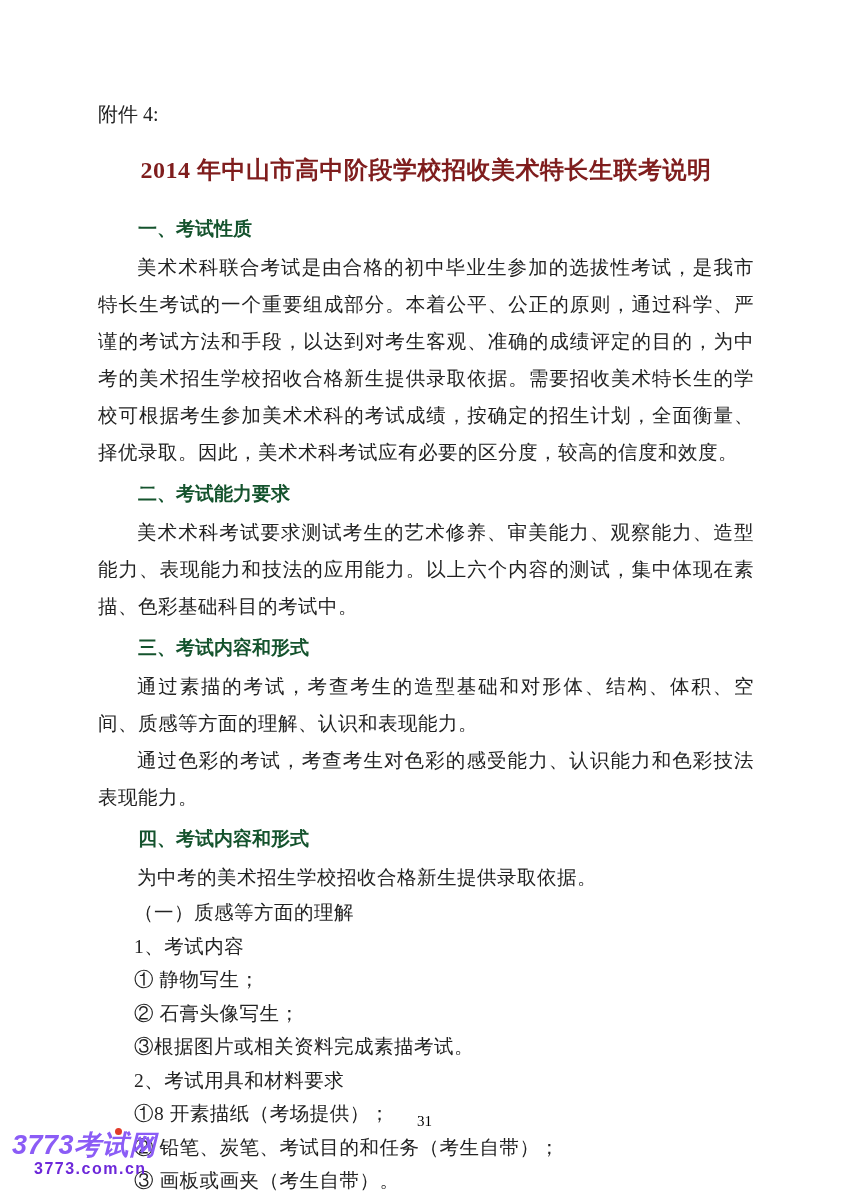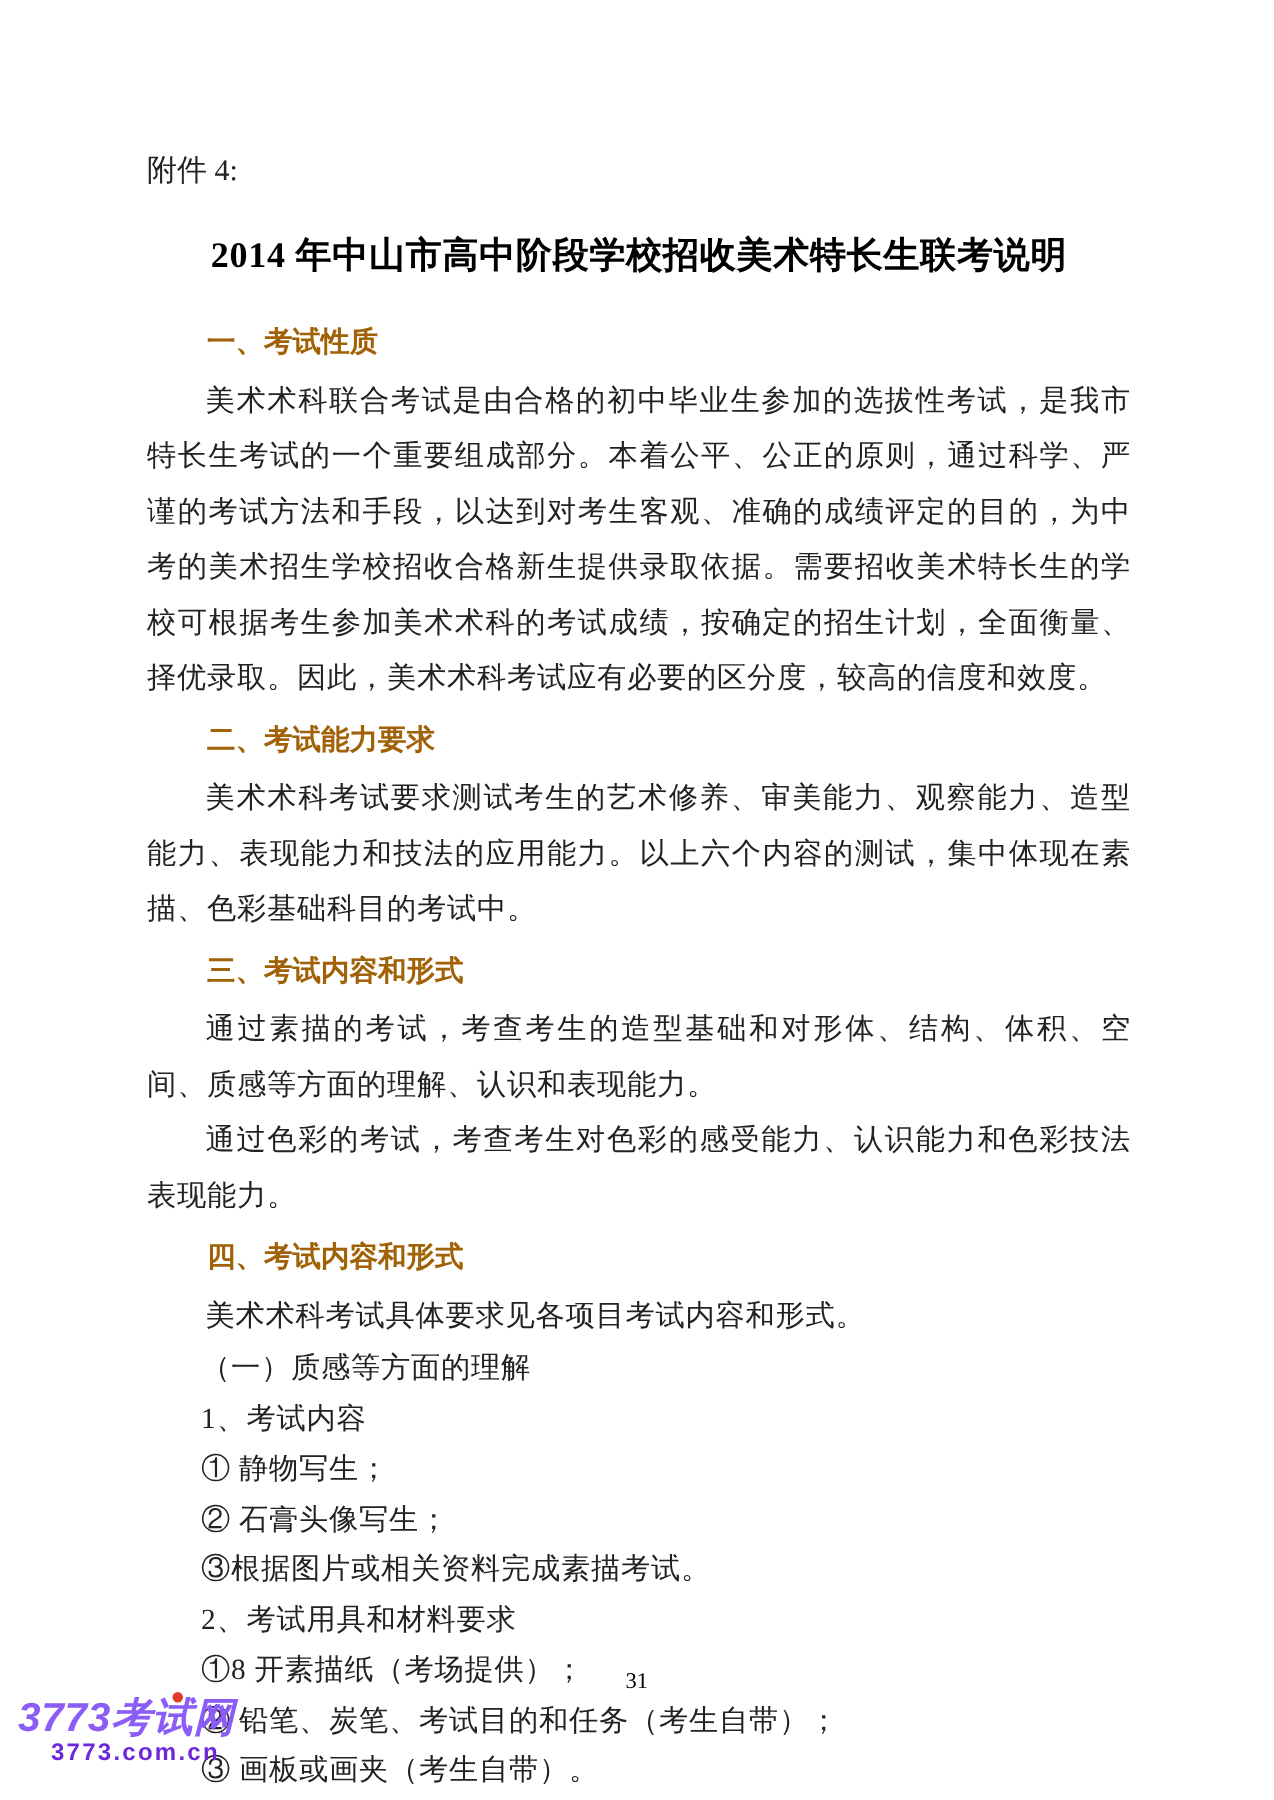--- a/index.html
+++ b/index.html
@@ -28,28 +28,28 @@
     font-size: 20px;
     line-height: 24px;
     margin-bottom: 28px;
   }
   .doc-title {
     font-size: 24px;
     font-weight: bold;
     text-align: center;
     margin: 0 0 28px 0;
     letter-spacing: 0.5px;
-    color: #000000;
+    color: #7f1d1d;
   }
   .section-heading {
     font-size: 19px;
     font-weight: bold;
     line-height: 30px;
     margin: 8px 0 5px 40px;
-    color: #a16207;
+    color: #14532d;
   }
   .para {
     font-size: 19.5px;
     line-height: 37px;
     text-align: justify;
     text-indent: 2em;
     margin: 0;
     letter-spacing: 0.5px;
   }
   .list-line {
@@ -125,21 +125,21 @@
     </section>
 
     <section>
       <h2 class="section-heading">三、考试内容和形式</h2>
       <p class="para">通过素描的考试，考查考生的造型基础和对形体、结构、体积、空间、质感等方面的理解、认识和表现能力。</p>
       <p class="para">通过色彩的考试，考查考生对色彩的感受能力、认识能力和色彩技法表现能力。</p>
     </section>
 
     <section>
       <h2 class="section-heading">四、考试内容和形式</h2>
-      <p class="para">美术术科考试具体要求见各项目考试内容和形式。</p>
+      <p class="para">为中考的美术招生学校招收合格新生提供录取依据。</p>
       <div class="list-line">（一）质感等方面的理解</div>
       <div class="list-line">1、考试内容</div>
       <div class="list-line">① 静物写生；</div>
       <div class="list-line">② 石膏头像写生；</div>
       <div class="list-line flush-num">③根据图片或相关资料完成素描考试。</div>
       <div class="list-line">2、考试用具和材料要求</div>
       <div class="list-line flush-num">①8 开素描纸（考场提供）；</div>
       <div class="list-line">② 铅笔、炭笔、考试目的和任务（考生自带）；</div>
       <div class="list-line">③ 画板或画夹（考生自带）。</div>
     </section>

